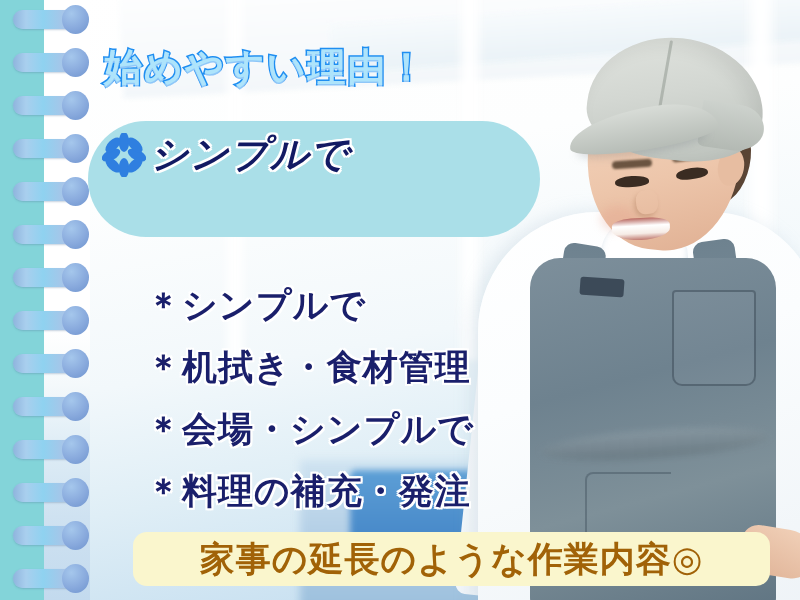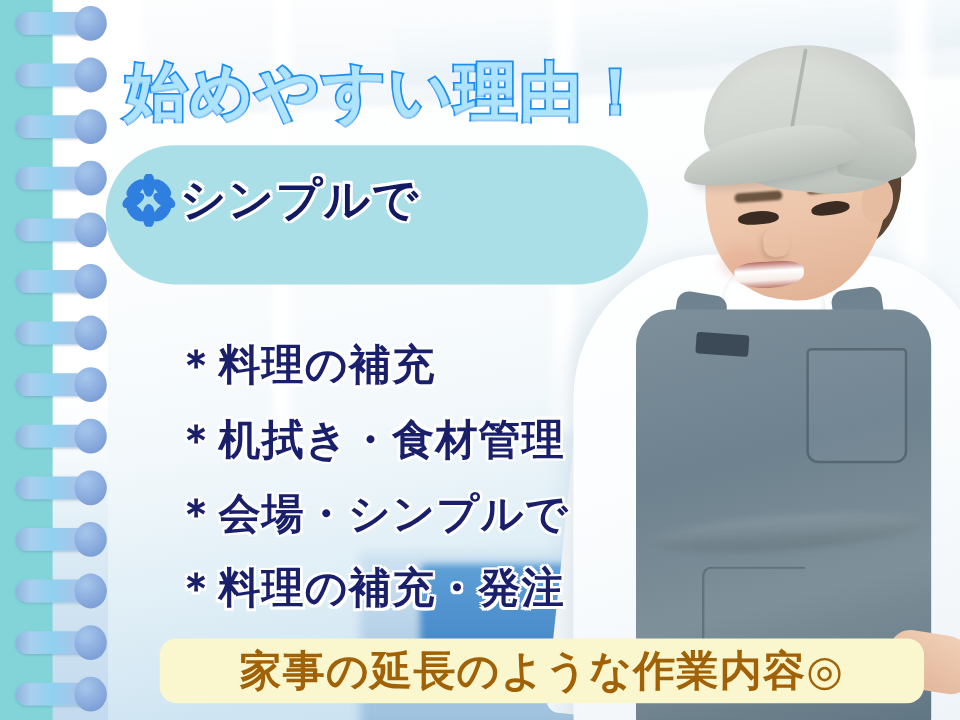--- a/index.html
+++ b/index.html
@@ -362,43 +362,43 @@
     right: -4px; top: -5px;
     width: 27px; height: 29px;
     border-radius: 50%;
     background: radial-gradient(circle at 35% 30%, #a5c7ec 0%, #89aadd 55%, #6e93ce 100%);
   }
 
   
   .title {
     position: absolute;
     left: 104px; top: 42px;
-    font-size: 52px;
+    font-size: 38px;
     font-weight: 700;
     letter-spacing: 2px;
     color: #aee4fb;
     -webkit-text-stroke: 3px #1f8ef1;
     paint-order: stroke fill;
     text-shadow: 0 2px 0 rgba(255,255,255,0.5);
     white-space: nowrap;
     font-family: Liberation Serif, serif;
   }
 
   
   .pill {
     position: absolute;
     left: 88px; top: 121px;
     width: 452px; height: 116px;
     background: #aadfe8;
     border-radius: 58px;
   }
   .pill-text {
     position: absolute;
-    left: 88px; top: 133px;
-    width: 470px; height: 130px;
+    left: 88px; top: 121px;
+    width: 470px; height: 130px; font-style: italic;
   }
   .pill-line1 {
     position: absolute;
     left: 62px; top: 8px;
     font-size: 38px;
     font-weight: 700;
     color: #121a63;
     letter-spacing: 1px;
     text-shadow:
       -2px -2px 0 #fff, 2px -2px 0 #fff, -2px 2px 0 #fff, 2px 2px 0 #fff,
@@ -547,21 +547,21 @@
           <ellipse cx="33" cy="32" rx="9.5" ry="5" transform="rotate(-45 33 32)"></ellipse>
           <ellipse cx="11" cy="12" rx="9.5" ry="5" transform="rotate(-45 11 12)"></ellipse>
           <ellipse cx="33" cy="12" rx="9.5" ry="5" transform="rotate(45 33 12)"></ellipse>
         </g>
       </svg>
     </span>
     <div class="pill-line1">シンプルで</div>
   </div>
 
   <div class="bullets" id="bullets">
-      <div class="bullet-item">＊料理の補充</div>
+      <div class="bullet-item">＊シンプルで</div>
       <div class="bullet-item">＊机拭き・食材管理</div>
       <div class="bullet-item">＊会場・シンプルで</div>
       <div class="bullet-item">＊料理の補充・発注</div>
     </div>
 
   <div class="banner"></div>
   <div class="banner-text">家事の延長のような作業内容◎</div>
 
 </div>
 

